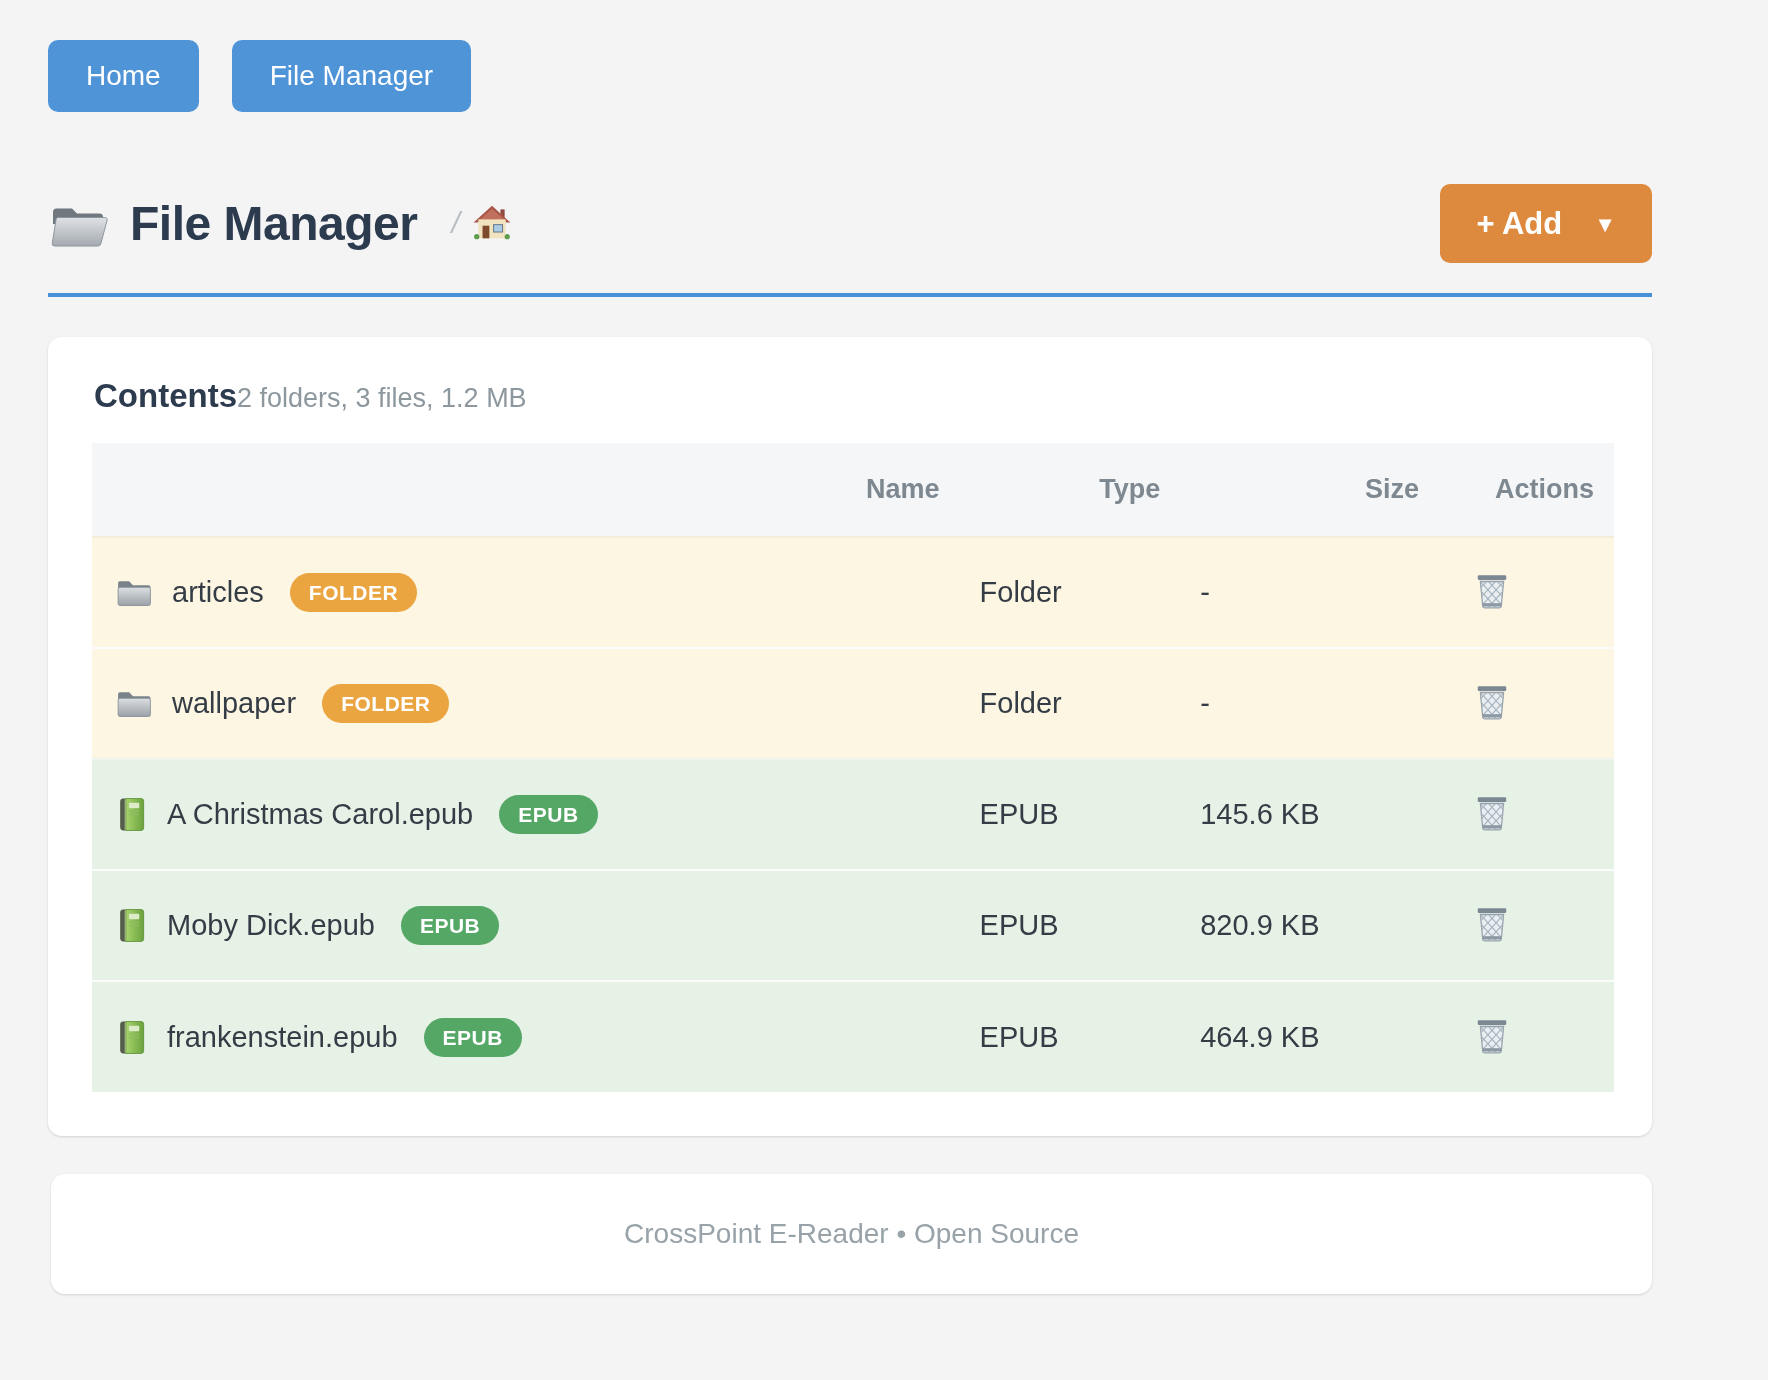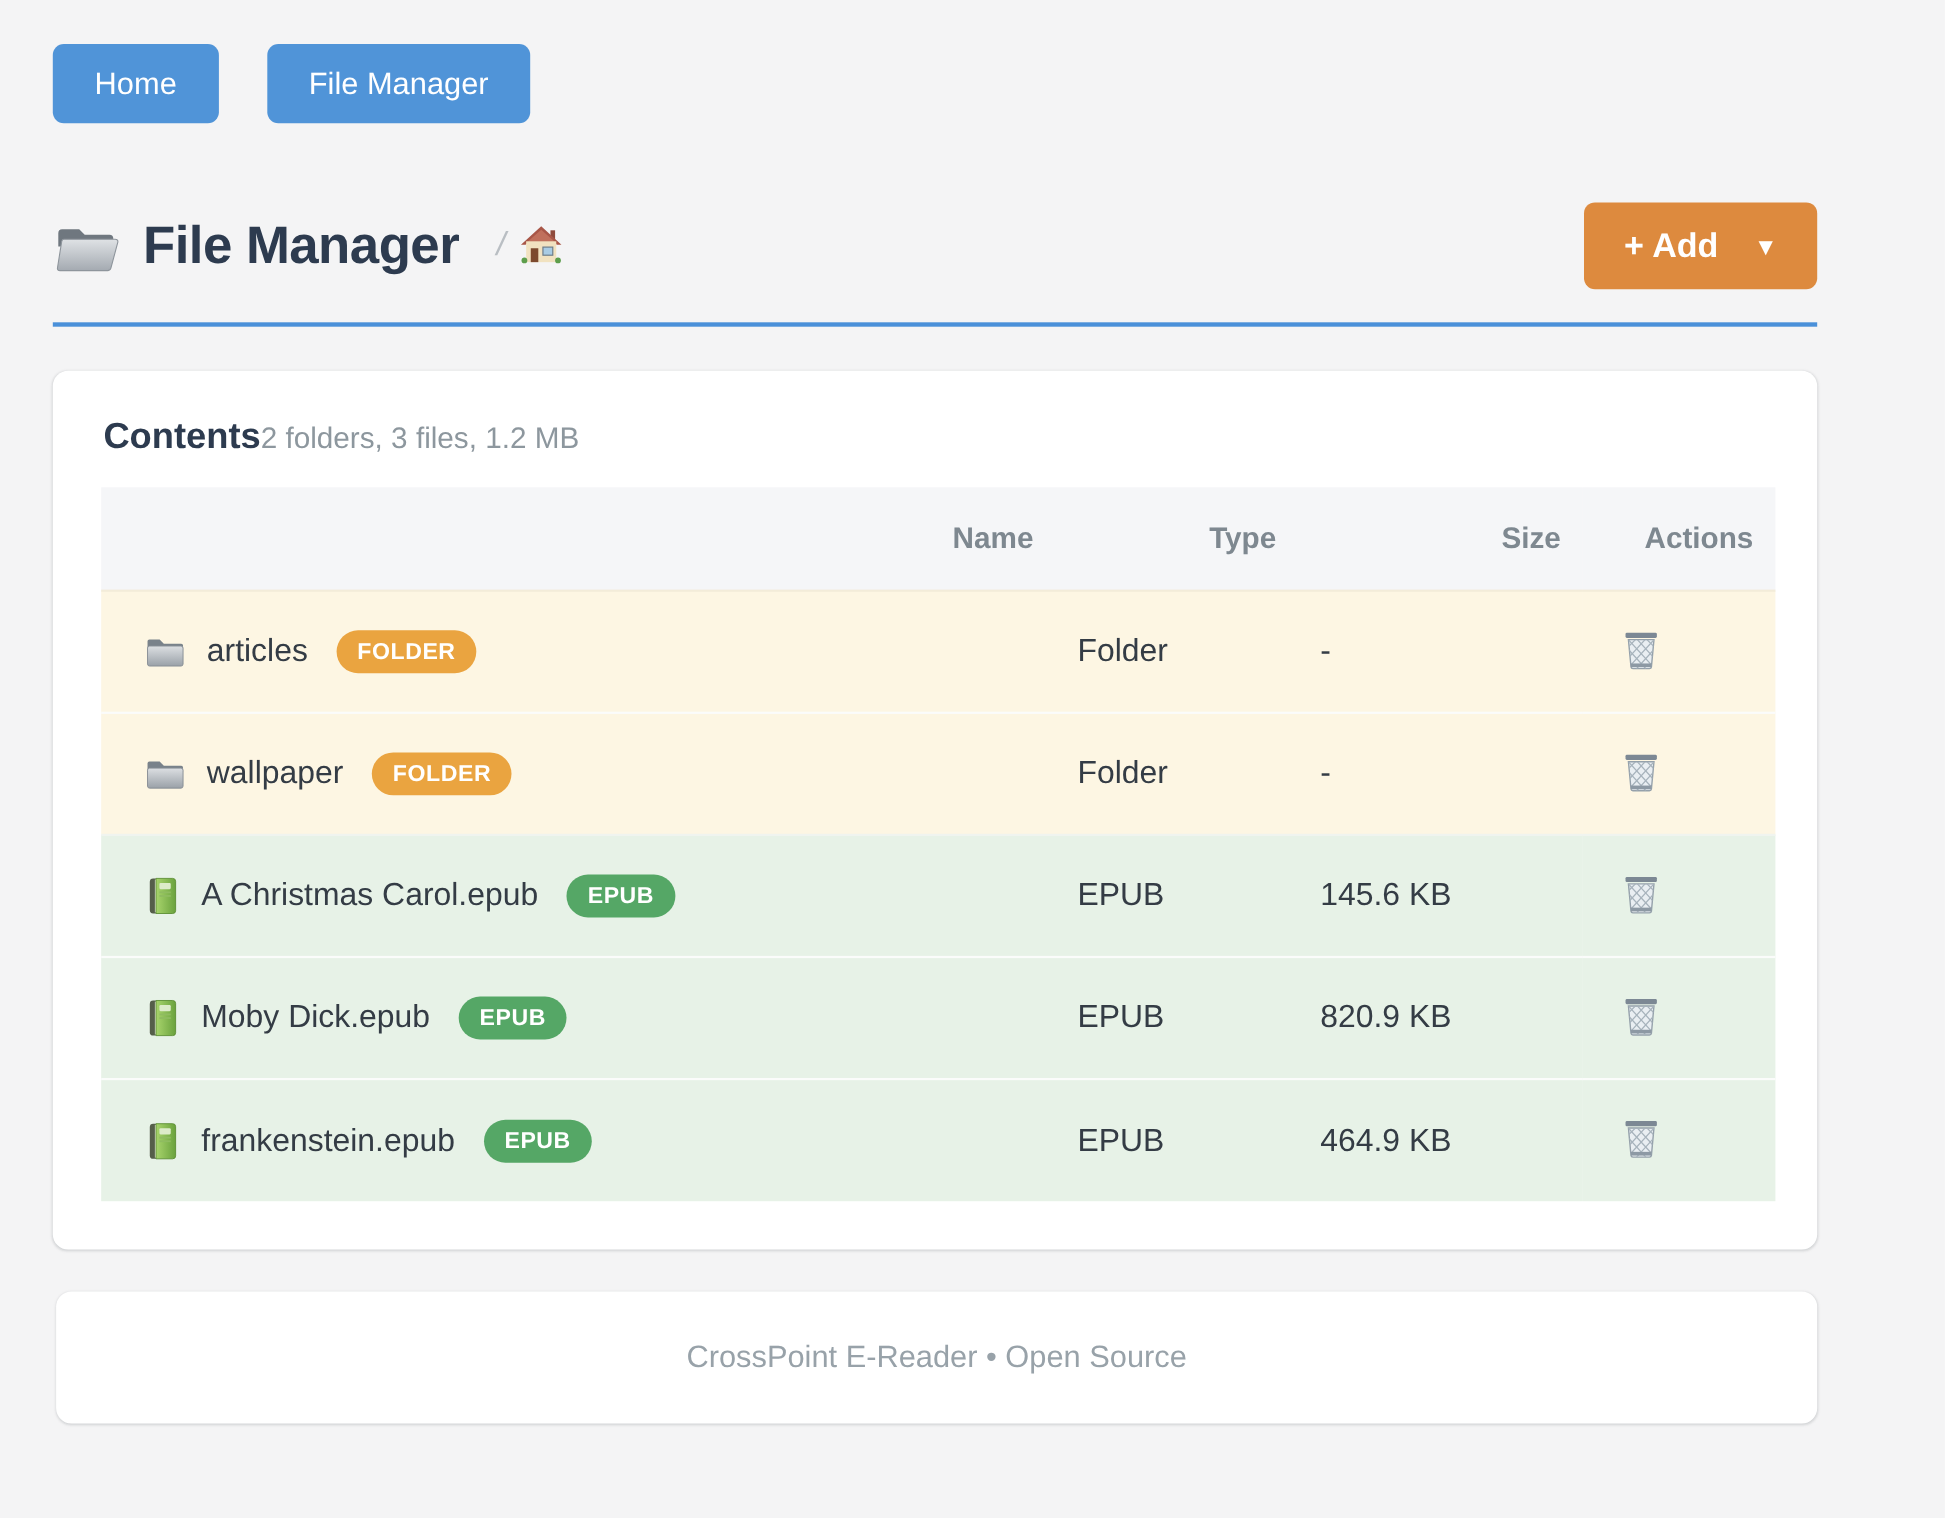--- a/index.html
+++ b/index.html
@@ -19,21 +19,21 @@
   *{box-sizing:border-box;margin:0;padding:0}
   html,body{background:#f4f4f5;}
   body{
     width:1768px;min-height:1380px;
     font-family:"Liberation Sans","DejaVu Sans",sans-serif;
     color:var(--cell-text);
   }
   .page{width:1604px;margin-left:48px;padding-top:40px;}
 
   
-  .nav-row{display:flex;gap:44px;}
+  .nav-row{display:flex;gap:33px;}
   .nav-btn{
     background:var(--primary);color:#fff;border:none;cursor:pointer;
     font-family:inherit;font-size:28px;line-height:1;
     padding:22px 38px;border-radius:10px;
   }
 
   
   .page-header{display:flex;align-items:center;justify-content:space-between;margin-top:72px;}
   .title-wrap{display:flex;align-items:center;gap:20px;}
   h1{font-size:48px;font-weight:bold;color:var(--heading);letter-spacing:-0.5px;}
@@ -59,21 +59,21 @@
   .card-stats{font-size:27px;color:var(--muted);}
 
   table{width:100%;border-collapse:collapse;}
   thead th{
     background:var(--thead-bg);color:var(--thead-text);
     font-size:27px;font-weight:bold;text-align:right;
     padding:31px 20px;
   }
   th:first-child{padding-left:24px;}
   td{font-size:29px;padding:0 20px;height:111px;}
-  td:first-child{padding-left:40px;}
+  td:first-child{padding-left:24px;}
   tbody tr{border-top:2px solid rgba(255,255,255,.85);}
   tbody tr.row-folder{background:var(--row-folder-bg);border-top-color:#f3ecd9;}
   tbody tr.row-epub{background:var(--row-epub-bg);border-top-color:#f0f4ef;}
   tbody tr.row-epub + tr.row-epub,
   tbody tr.row-folder + tr.row-folder{border-top-color:#fbfcfb;}
 
   col.c-name{width:57%;} col.c-type{width:14.5%;} col.c-size{width:17%;} col.c-actions{width:11.5%;}
 
   .name-wrap{display:flex;align-items:center;gap:20px;cursor:pointer;}
   .row-icon{line-height:0;flex:0 0 auto;}

